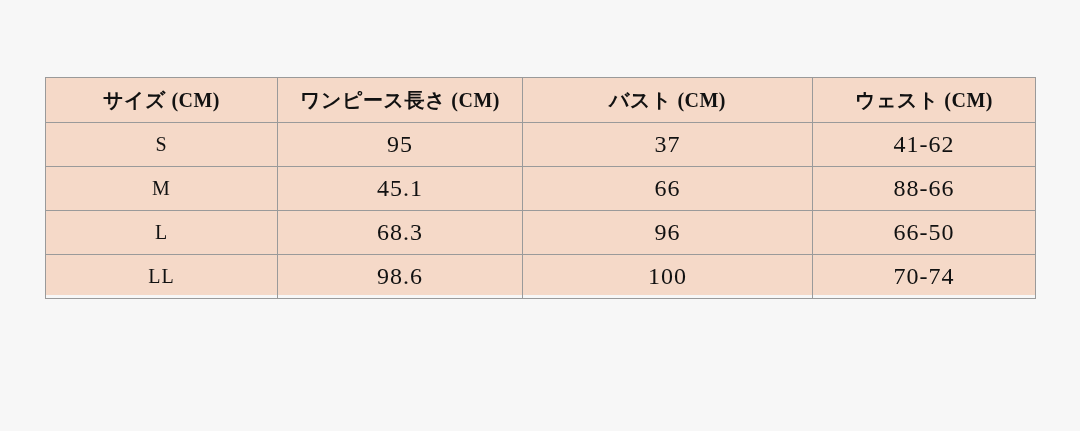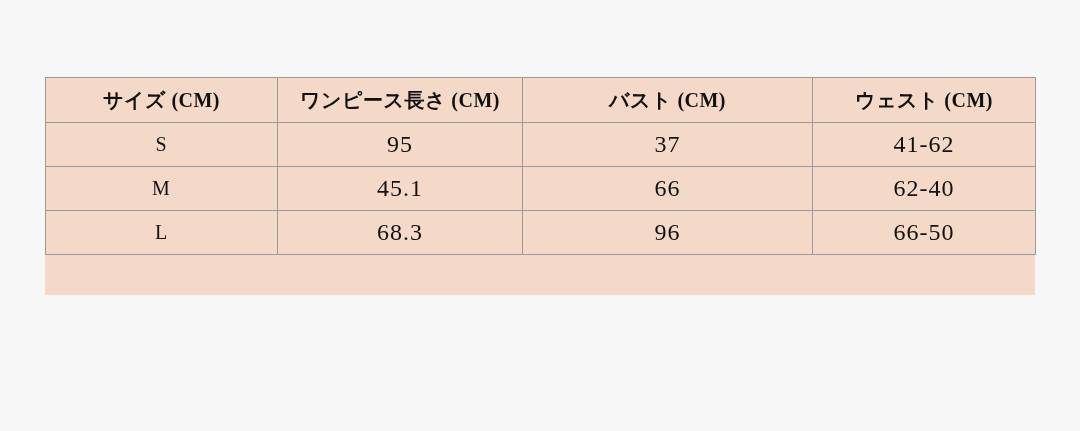--- a/index.html
+++ b/index.html
@@ -92,24 +92,30 @@
       <tr>
         <td class="size-col">S</td>
         <td>95</td>
         <td>37</td>
         <td>41-62</td>
       </tr>
       <tr>
         <td class="size-col">M</td>
         <td>45.1</td>
         <td>66</td>
-        <td>62-40</td>
+        <td>88-66</td>
       </tr>
       <tr>
         <td class="size-col">L</td>
         <td>68.3</td>
         <td>96</td>
         <td>66-50</td>
       </tr>
+      <tr>
+        <td class="size-col">LL</td>
+        <td>98.6</td>
+        <td>100</td>
+        <td>70-74</td>
+      </tr>
     </tbody>
   </table>
 
 </div>
 
 </body></html>

